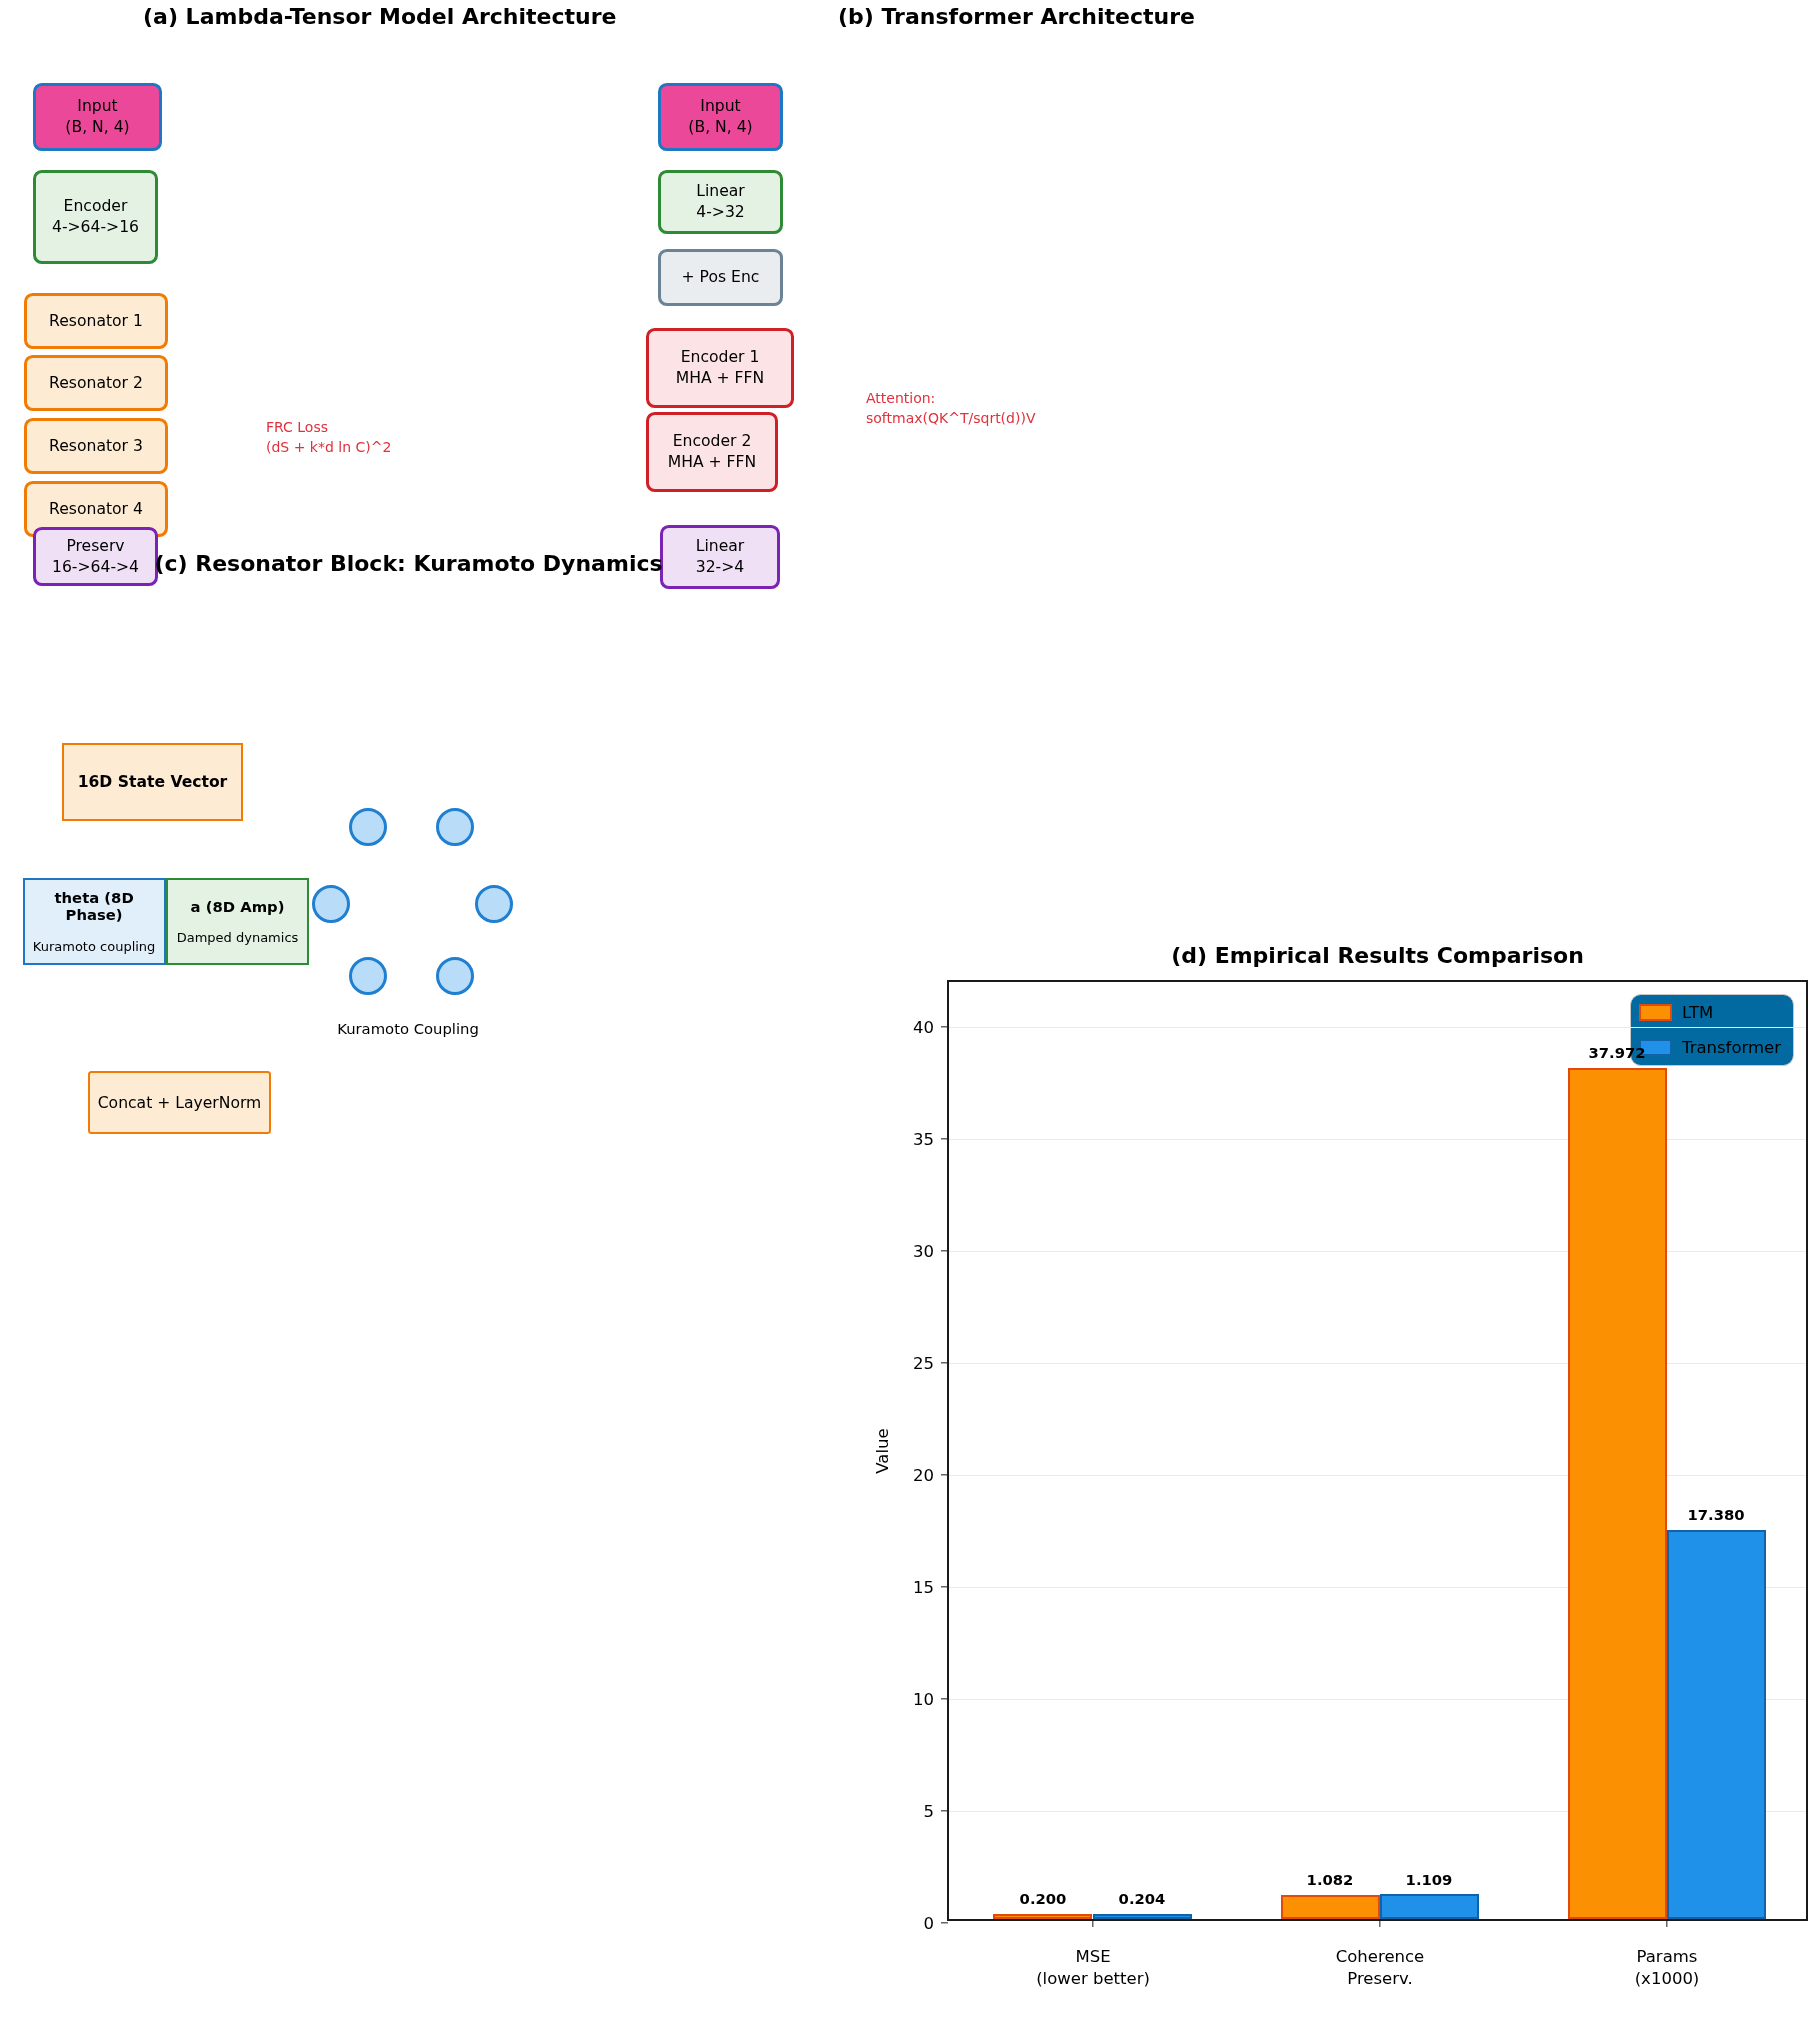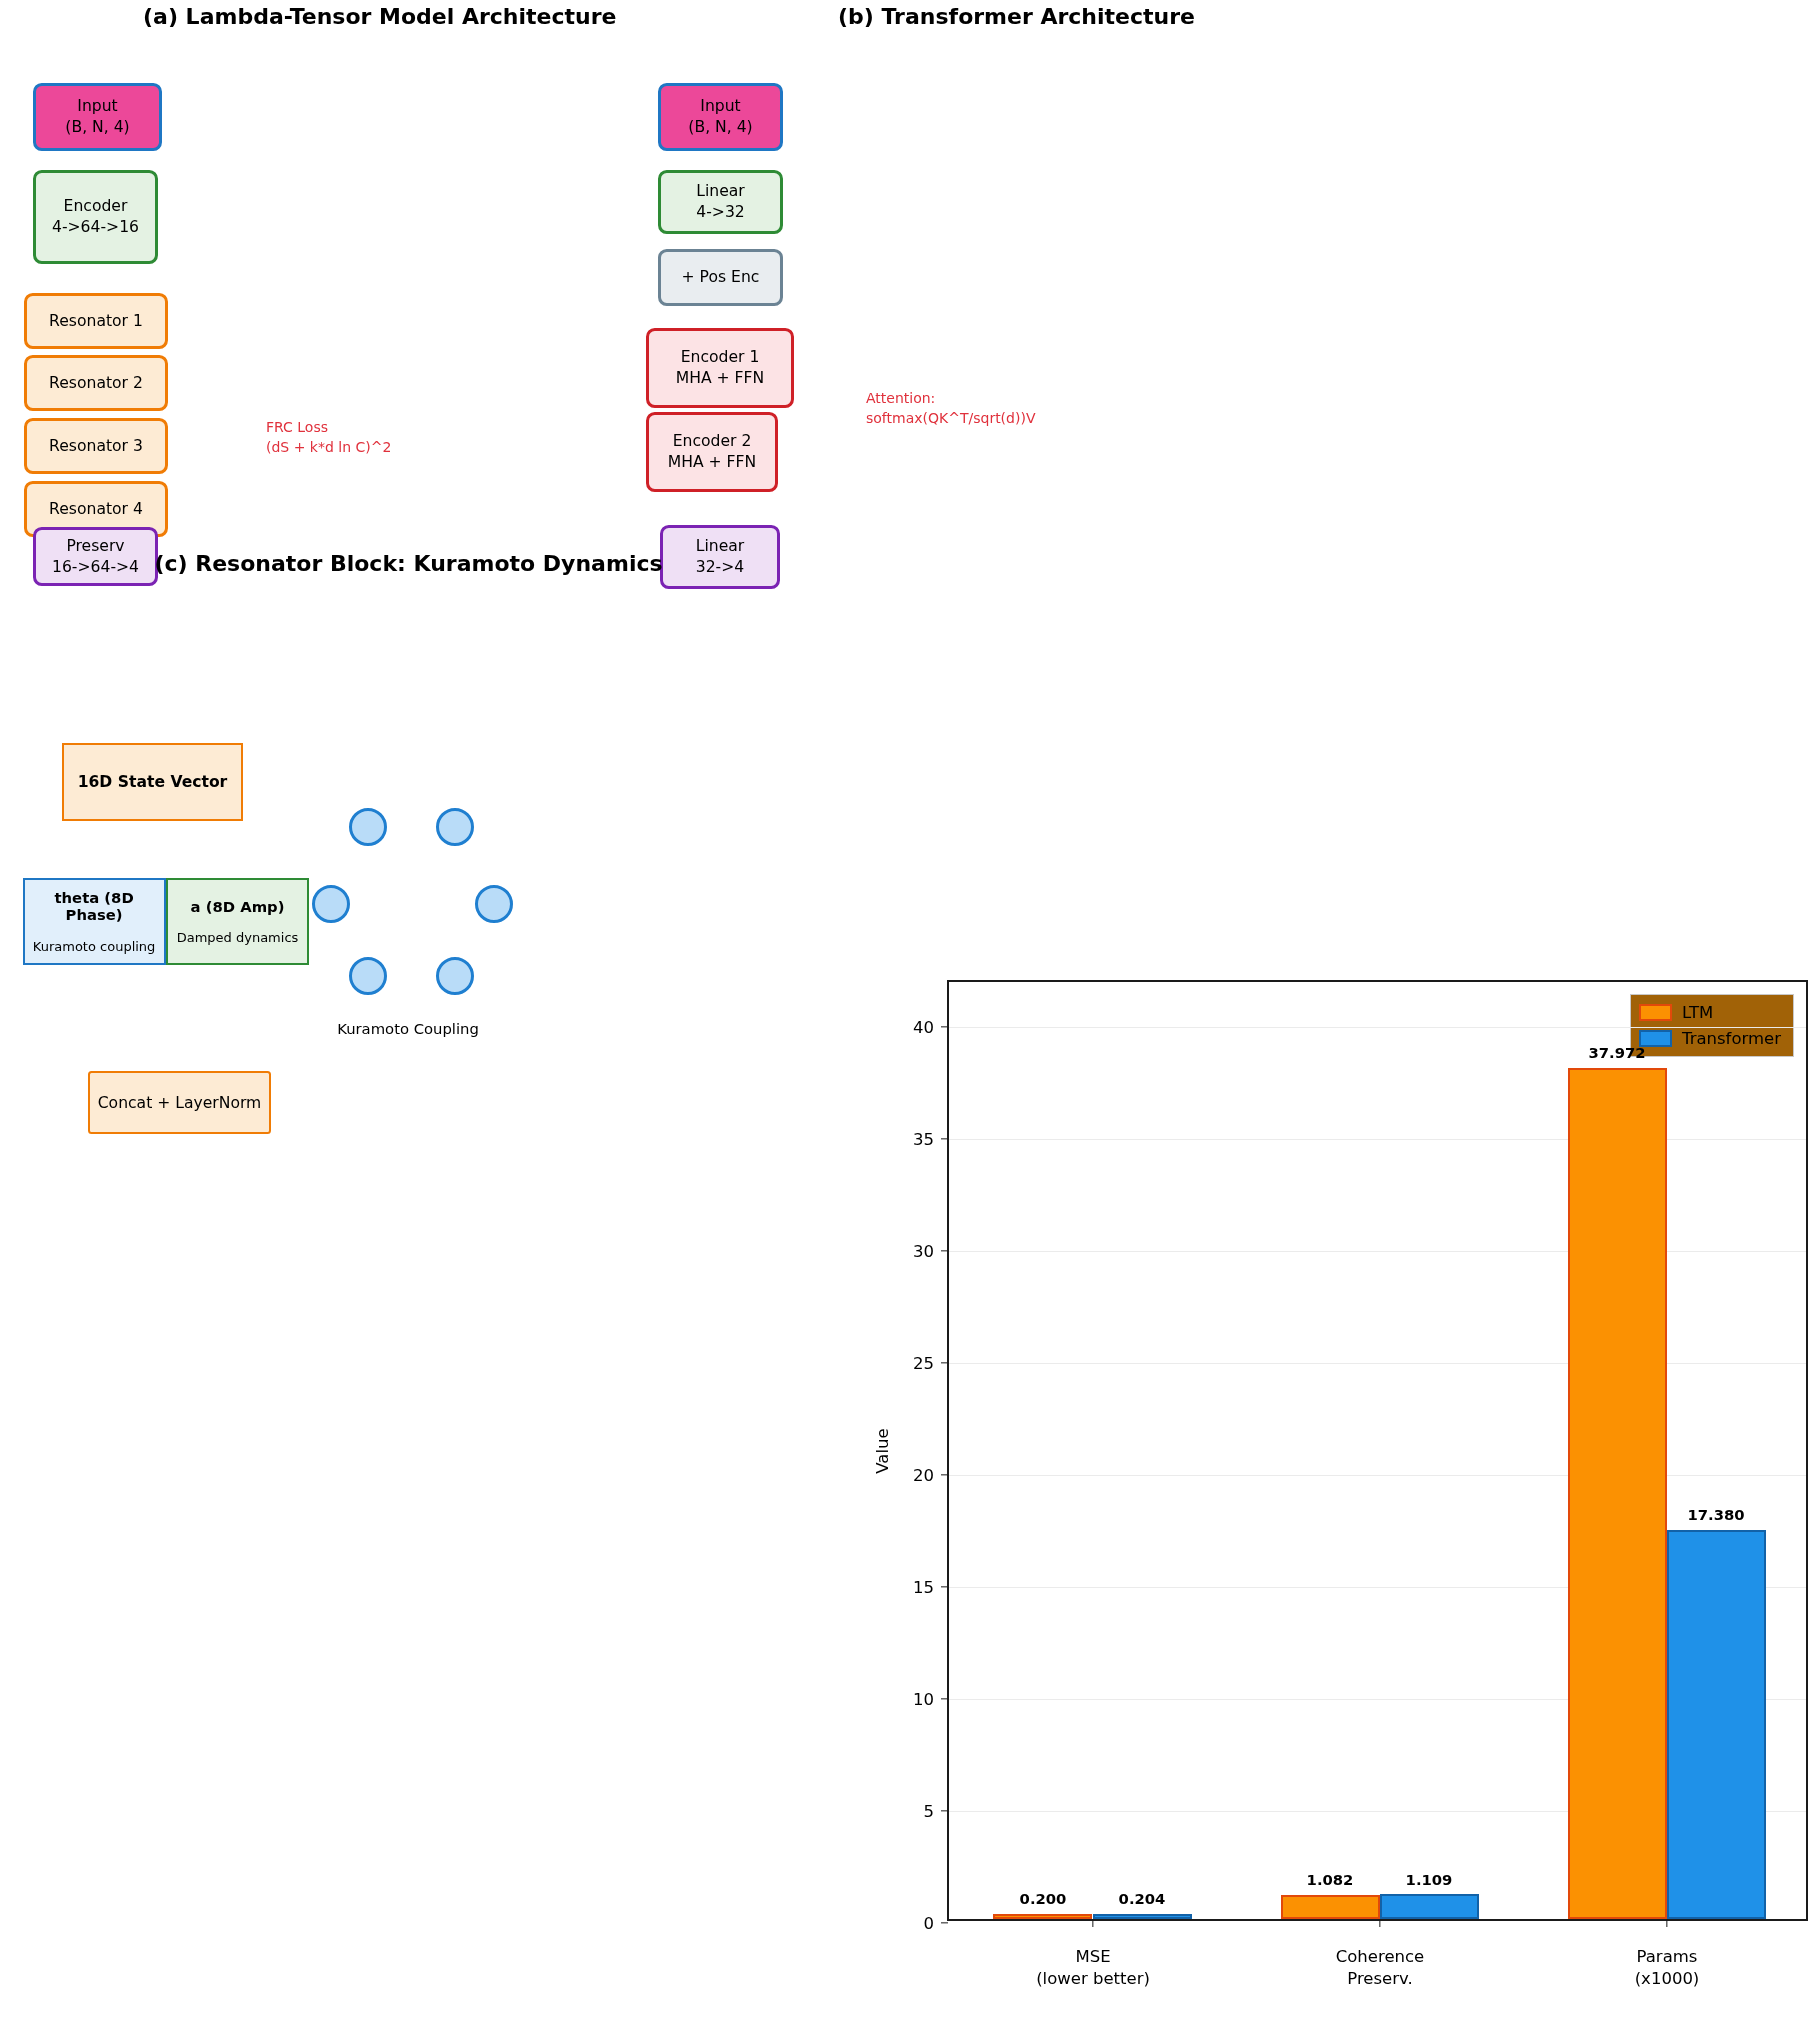--- a/index.html
+++ b/index.html
@@ -162,27 +162,27 @@
     text-align: center;
     font-size: 16.5px;
     line-height: 1.3;
     white-space: nowrap;
     font-family: "DejaVu Sans", sans-serif;
   }
   #legend {
     position: absolute;
     right: 12px;
     top: 12px;
-    background: #a16207;
+    background: #0369a1;
     border: 0.9px solid #c8c8c8;
-    border-radius: 0;
+    border-radius: 11px;
     padding: 7.8px 12px 7.8px 8.7px;
     display: flex;
     flex-direction: column;
-    gap: 7px;
+    gap: 16px;
   }
   .legend-row { display: flex; align-items: center; gap: 9.6px; }
   .legend-swatch { width: 33px; height: 16.5px; box-sizing: border-box; }
   .legend-swatch.ltm { background:#fb9102; border:2.6px solid #e2490a; }
   .legend-swatch.tfm { background:#1f91e8; border:2.6px solid #1262a8; }
   .legend-label { font-size: 16.5px; font-family: "DejaVu Sans", sans-serif; }
 </style>
 </head>
 <body>
 
@@ -280,20 +280,21 @@
 <div class="osc" style="left:349px; top:957px;"></div>
 <div class="osc" style="left:436px; top:957px;"></div>
 
 <div class="plain-label" style="left:408px; top:1020px; transform:translateX(-50%);">Kuramoto Coupling</div>
 
 <div class="sq-box" style="left:88px; top:1071px; width:183px; height:63px; background:#fdebd4; border:2.6px solid #f07c05; border-radius:3.5px; font-size:15.6px;">
   <span>Concat + LayerNorm</span>
 </div>
 
 <div id="chart-panel">
+  <div id="chart-title">(d) Empirical Results Comparison</div>
   <div id="ylabel">Value</div>
   <div id="plot-area">
 
     <div id="legend">
       <div class="legend-row">
         <span class="legend-swatch ltm"></span>
         <span class="legend-label">LTM</span>
       </div>
       <div class="legend-row">
         <span class="legend-swatch tfm"></span>

